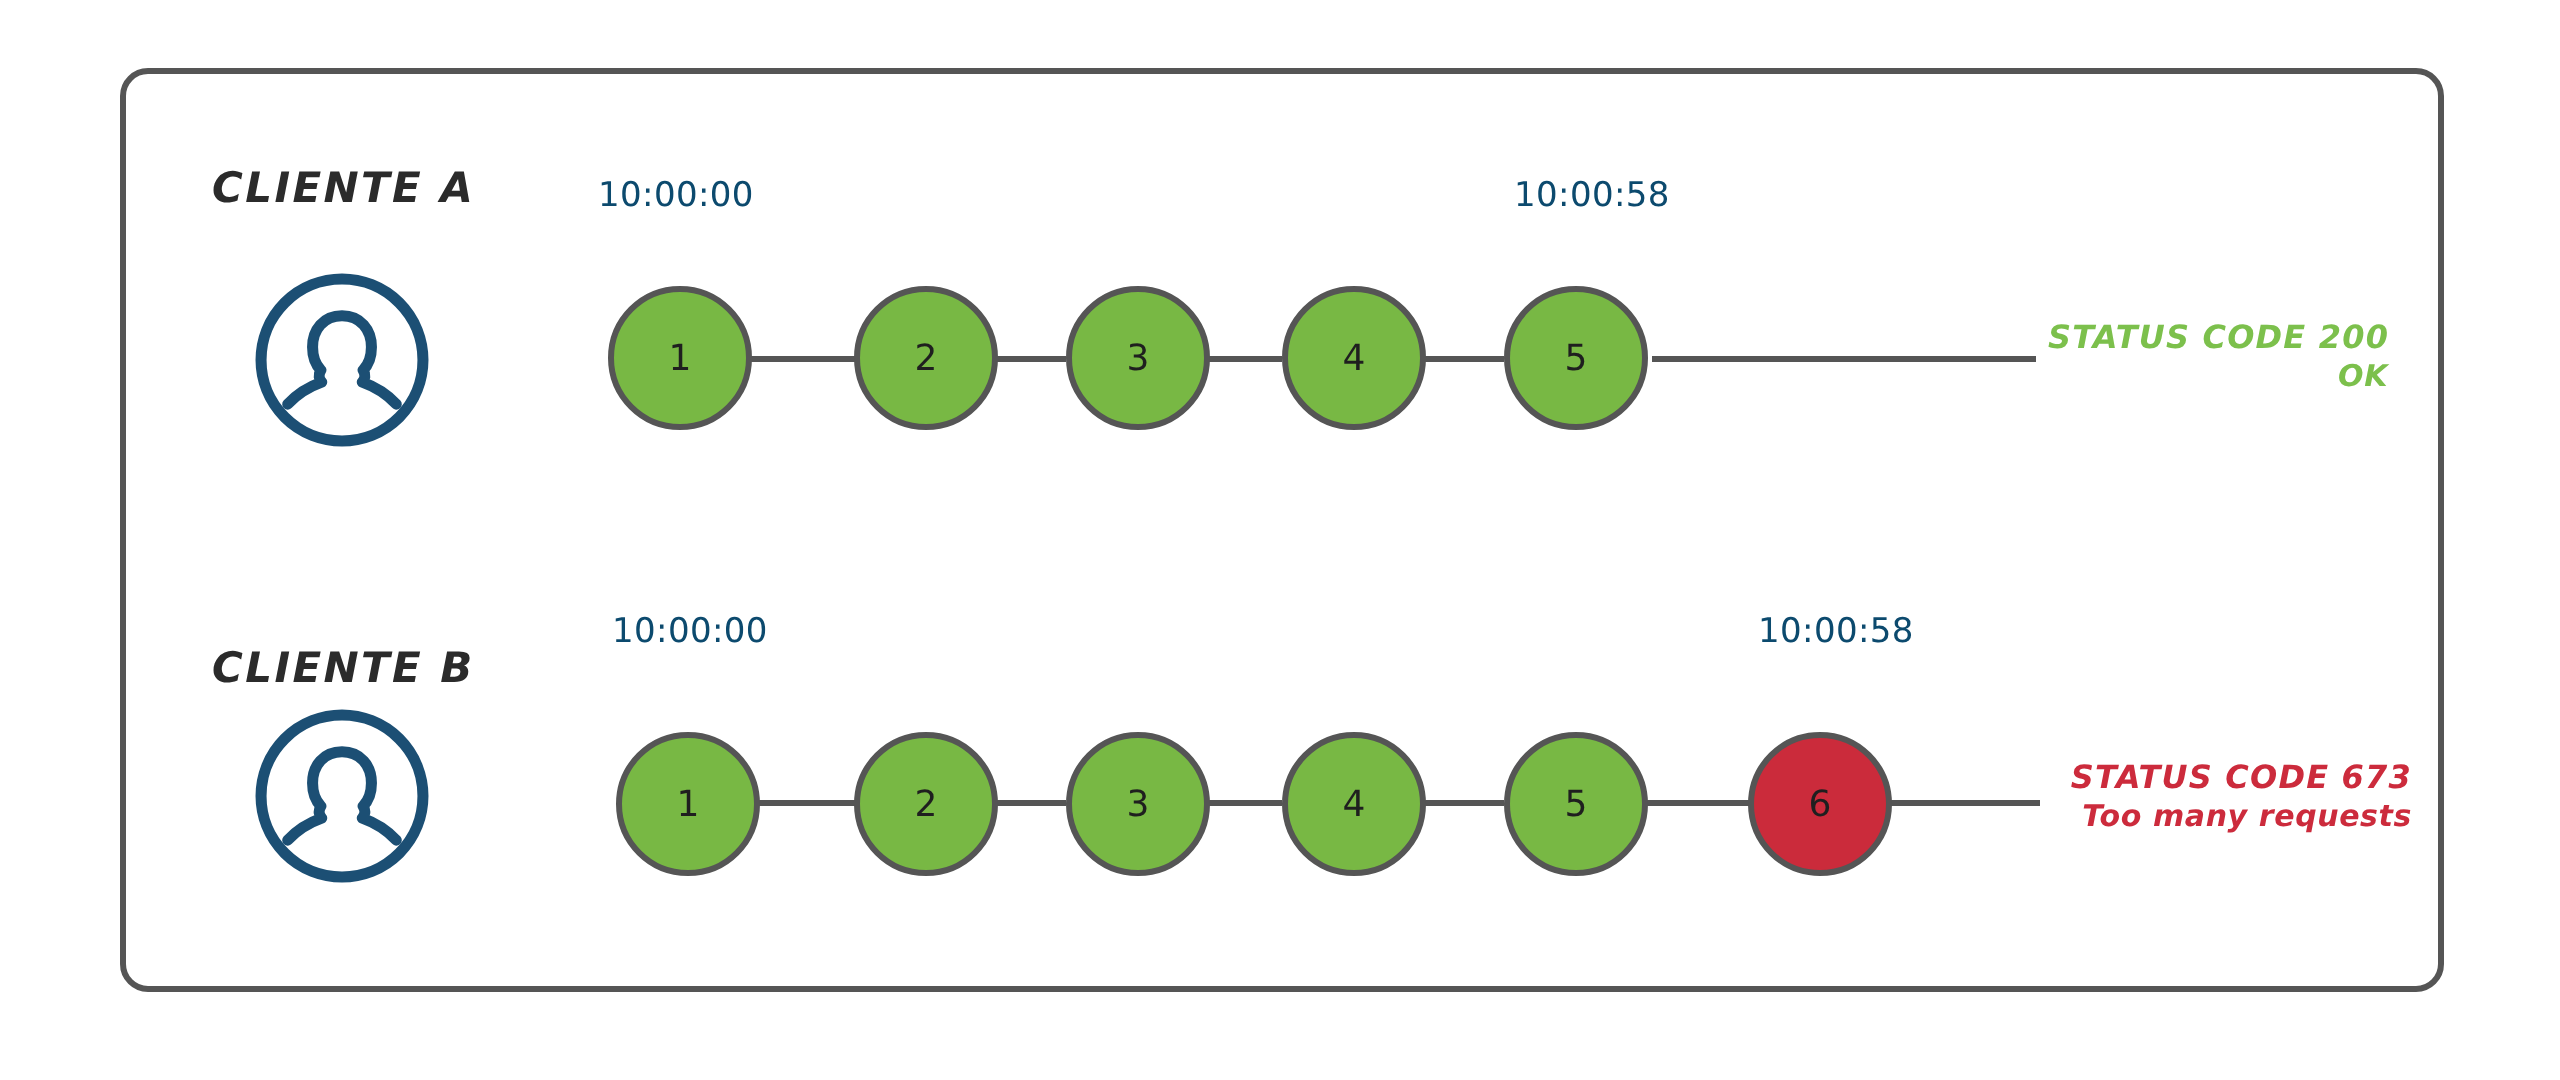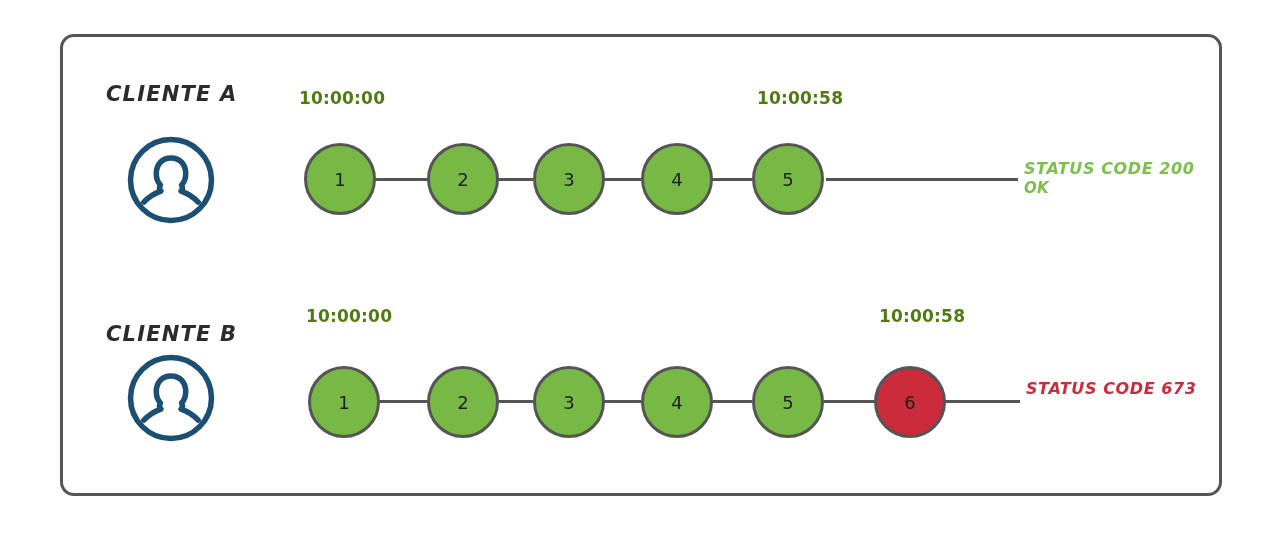--- a/index.html
+++ b/index.html
@@ -56,23 +56,23 @@
 
   .avatar {
     position: absolute;
     width: 92px;
     height: 92px;
   }
 
   .timestamp {
     position: absolute;
     font-family: "DejaVu Sans", sans-serif;
-    font-weight: 700;
+    font-weight: 400;
     font-size: 17px;
-    color: #4d7c0f;
+    color: #0c4a6e;
     white-space: nowrap;
     letter-spacing: 0.2px;
     text-align: center;
   }
 
   
   .node {
     position: absolute;
     width: 72px;
     height: 72px;
@@ -104,21 +104,21 @@
 
   
   .status {
     position: absolute;
     font-family: "DejaVu Sans", sans-serif;
     font-style: italic;
     font-weight: 700;
     font-size: 16px;
     line-height: 1.25;
     letter-spacing: 0.6px;
-    text-align: left;
+    text-align: right;
     white-space: nowrap;
   }
   .status .sub {
     display: block;
     font-size: 15px;
     letter-spacing: 0.3px;
   }
   .status-ok { color: #7cc04c; }
   .status-err { color: #cc2b3c; }
 </style>
@@ -196,16 +196,17 @@
 
     <div class="node" style="left:308px; top:366px; background:#78b844;">1</div>
     <div class="node" style="left:427px; top:366px; background:#78b844;">2</div>
     <div class="node" style="left:533px; top:366px; background:#78b844;">3</div>
     <div class="node" style="left:641px; top:366px; background:#78b844;">4</div>
     <div class="node" style="left:752px; top:366px; background:#78b844;">5</div>
     <div class="node" style="left:874px; top:366px; background:#cb2b3b;">6</div>
 
     <div class="status status-err" style="left:1026px; top:379px; width:180px;">
       <span>STATUS CODE 673</span>
+      <span class="sub">Too many requests</span>
     </div>
   </div>
 
 </div>
 
 </body></html>

